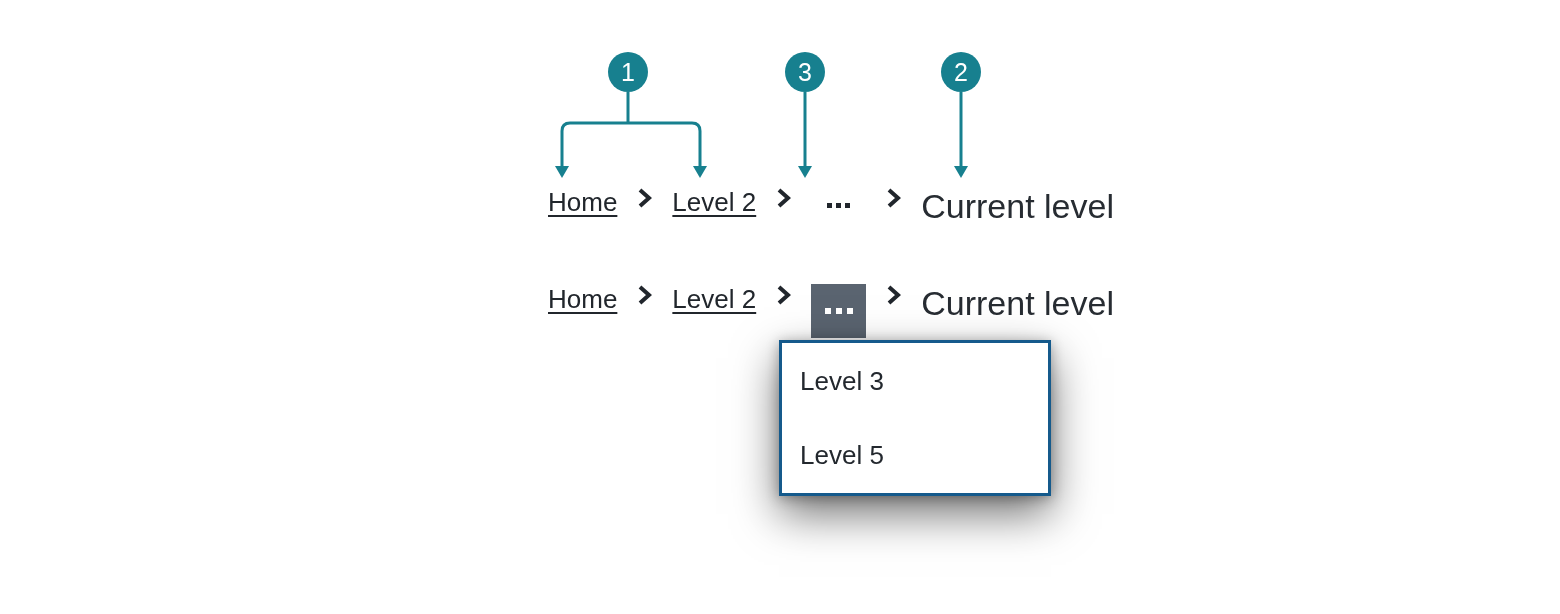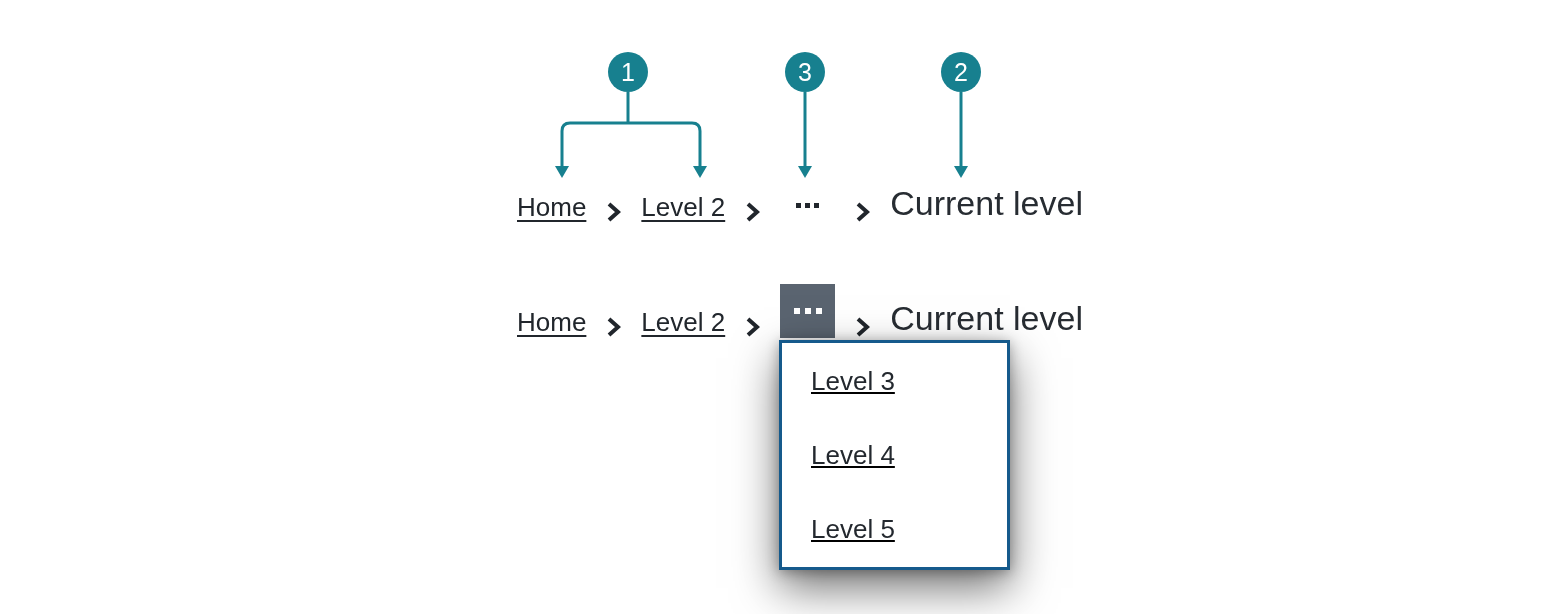--- a/index.html
+++ b/index.html
@@ -10,45 +10,44 @@
   .overlay{position:absolute;left:0;top:0;width:1560px;height:614px;pointer-events:none;}
 
   
   .callout{
     position:absolute;top:52px;width:40px;height:40px;border-radius:50%;
     background:#17808F;color:#ffffff;display:flex;align-items:center;justify-content:center;
     font-size:25px;line-height:1;
   }
 
   
-  .crumbs{position:absolute;left:517px;display:flex;align-items:flex-end;gap:20px;}
+  .crumbs{position:absolute;left:548px;display:flex;align-items:flex-start;gap:20px;}
   .crumbs.row-default{top:187px;height:36px;}
   .crumbs.row-expanded{top:284px;height:54px;}
   .crumb-link{
     font-size:26px;color:#21262C;text-decoration:underline;
     text-underline-offset:4px;text-decoration-thickness:1.5px;cursor:pointer;white-space:nowrap;
   }
   .crumb-current{font-size:34px;color:#272C32;white-space:nowrap;}
   .sep{display:flex;align-items:center;justify-content:center;}
 
   .ellipsis{
     width:55px;height:100%;display:flex;align-items:center;justify-content:center;gap:4px;cursor:pointer;
   }
   .ellipsis .dot{width:5px;height:5px;background:#21262C;}
   .ellipsis-btn{
     width:55px;height:54px;background:#5A6470;display:flex;align-items:center;justify-content:center;gap:5px;cursor:pointer;
   }
   .ellipsis-btn .dot{width:6px;height:6px;background:#ffffff;}
 
   
   .dropdown{
-    position:absolute;left:779px;top:340px;width:231px;box-sizing:border-box;
-    background:#ffffff;border:3px solid #155A8C;padding:1px 11px;
+    position:absolute;left:779px;top:340px;width:272px;box-sizing:border-box;
+    background:#ffffff;border:3px solid #155A8C;padding:1px 0;
     box-shadow:0 18px 42px rgba(0,0,0,0.55), 0 2px 12px rgba(0,0,0,0.30);
-    text-decoration:underline;
   }
   .dd-item{
     height:74px;display:flex;align-items:center;padding-left:18px;
     font-size:26px;color:#23282E;cursor:pointer;
   }
 </style>
 </head>
 <body>
 
 <div class="canvas">
@@ -121,17 +120,16 @@
     <span class="sep">
       <svg width="15" height="22" viewBox="0 0 15 22">
           <path d="M3 3 L12 11 L3 19" fill="none" stroke="#21262C" stroke-width="4"></path>
         </svg>
     </span>
     <span class="crumb-current">Current level</span>
   </nav>
 
   <div class="dropdown">
     <div class="dd-item">Level 3</div>
-    <div class="dd-item">Level 4</div>
     <div class="dd-item">Level 5</div>
   </div>
 
 </div>
 
 </body></html>

